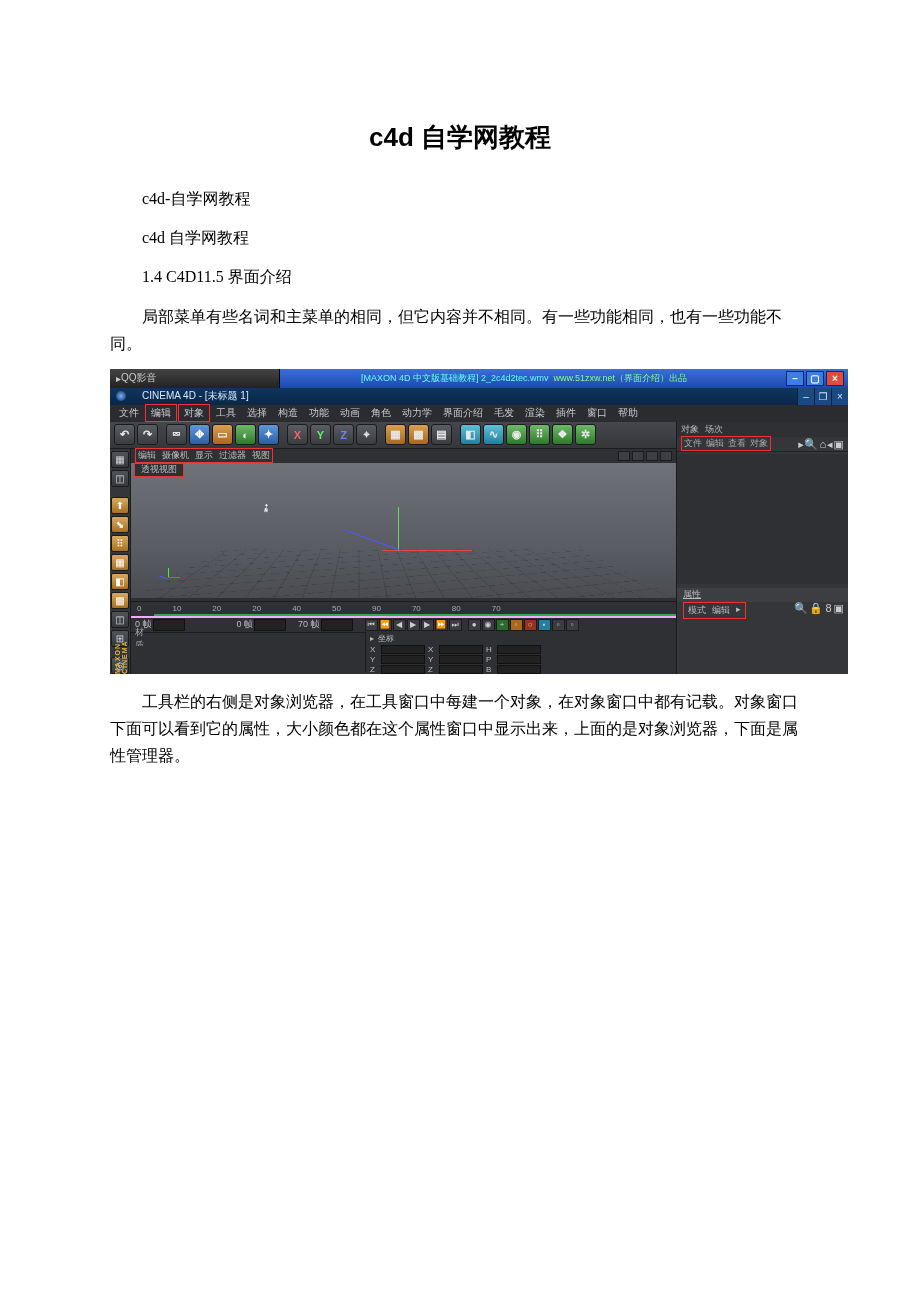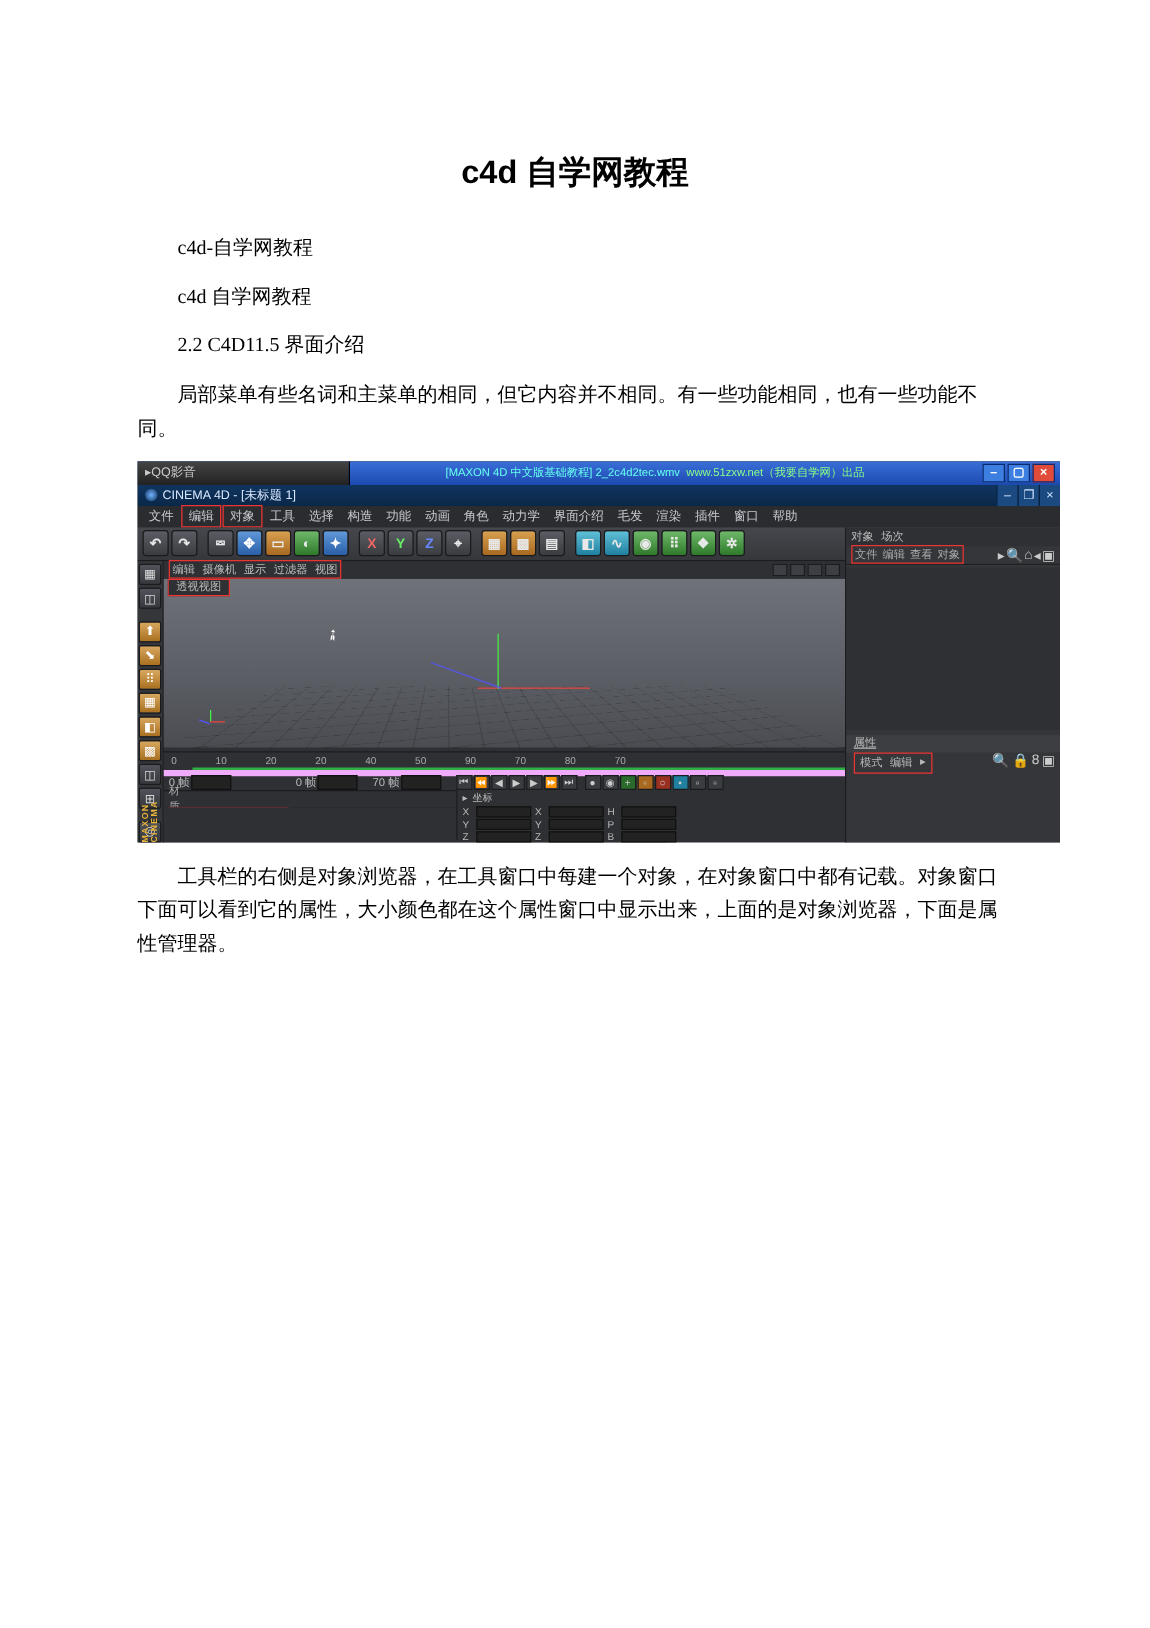--- a/index.html
+++ b/index.html
@@ -47,21 +47,21 @@
     color:#ccc; font-size:10px; display:flex; align-items:center; padding:0 6px;
     border-right:1px solid #000;
   }
   .top-center {
     position:absolute; top:0; left:190px; right:100px; height:19px;
     display:flex; align-items:center; justify-content:center; color:#6fe; font-size:9px;
   }
   .app-title {
     position:absolute; left:0; top:19px; right:0; height:17px;
     background: linear-gradient(#0f355f,#0a2747);
-    color:#d9e7ff; font-size:10px; display:flex; align-items:center; padding:0 6px;
+    color:#d9e7ff; font-size:10px; display:flex; align-items:center; padding:0 6px;gap:12px;
   }
   .app-title .bullet{ width:10px;height:10px;border-radius:50%;background:radial-gradient(#6fb3ff,#0d2b55);margin-right:4px;}
   .app-min { position:absolute; right:0; top:19px; height:17px; display:flex; }
   .app-min .ib { width:17px;height:17px;background:#1a4a80;border-left:1px solid #062040;color:#cfe4ff;font-size:10px;display:flex;align-items:center;justify-content:center;}
   .menu {
     position:absolute; left:0; top:36px; right:0; height:17px;
     background:#2a2c30; display:flex; align-items:center; padding:0 4px; gap:1px;
   }
   .menu span { color:#c8cad0; font-size:10px; padding:1px 5px; }
   .redbox { border:1px solid #e33; }
@@ -156,21 +156,21 @@
   .cursor{position:absolute;left:130px;top:38px;color:#fff;font-size:12px;transform:rotate(-40deg);}
   .timeline {
     position:absolute; left:21px; right:172px; top:232px; height:15px;
     background:#2e3034; display:flex; align-items:center; padding:0 6px; gap:31px;
     color:#aaa; font-size:8px; border-top:1px solid #1b1c1f;
   }
   .timeline-bar{position:absolute;left:23px;right:0;top:12px;height:2px;background:linear-gradient(90deg,#2fae46,#2fae46);}
   .play-row {
     position:absolute; left:21px; right:172px; top:247px; height:16px;
     background:#2e3034; display:flex; align-items:center; padding:0 4px; gap:1px;
-    color:#bbb; font-size:9px; border-top:5px solid #f0abfc;
+    color:#bbb; font-size:9px; border-top:2px solid #f0abfc;
   }
   .pr-field{width:32px;height:12px;background:#222;border:1px solid #111;}
   .pr-ic{width:13px;height:12px;background:#3a3c40;border:1px solid #1b1c1f;display:flex;align-items:center;justify-content:center;font-size:8px;color:#ccc;}
   .pr-ic.g{background:#2a6a2a;} .pr-ic.o{background:#a86820;} .pr-ic.r{background:#9a3020;} .pr-ic.c{background:#2080a0;}
   .mat-row {
     position:absolute; left:21px; right:172px; top:263px; height:14px;
     background:#2e3034; display:flex; align-items:center; padding:0 4px; gap:4px;
     color:#aaa; font-size:9px; border-top:1px solid #1b1c1f;
   }
   .mat-row .grp{border:1px solid #e33; padding:0 2px; display:flex; gap:6px;}
@@ -191,28 +191,28 @@
   }
   .mat-body{position:absolute;left:21px;top:277px;right:315px;bottom:0;background:#2e3034;}
 </style>
 </head>
 <body>
 
 <h1 class="doc-title">c4d 自学网教程</h1>
 
 <p class="para">c4d-自学网教程</p>
 <p class="para">c4d 自学网教程</p>
-<p class="para">2.2 C4D11.5 界面介绍</p>
+<p class="para">1.4 C4D11.5 界面介绍</p>
 <p class="para noindent" style="text-indent:2em;">局部菜单有些名词和主菜单的相同，但它内容并不相同。有一些功能相同，也有一些功能不同。</p>
 
 <div class="screenshot">
 
   <div class="xp-top">
     <span class="top-center">
-      <span>[MAXON 4D 中文版基础教程] 2_2c4d2tec.wmv</span>&nbsp;&nbsp;<span style="color:#8f8">www.51zxw.net（我要自学网）出品</span>
+      <span>[MAXON 4D 中文版基础教程] 2_2c4d2tec.wmv</span>&nbsp;&nbsp;<span style="color:#8f8">www.51zxw.net（界面介绍）出品</span>
     </span>
     <span style="margin-left:auto"></span>
     <span class="xp-btn xp-min">–</span>
     <span class="xp-btn xp-max">▢</span>
     <span class="xp-btn xp-close">×</span>
   </div>
   <div class="qq-bar">▸ <span>QQ影音</span></div>
 
   <div class="app-title">
     <span class="bullet"></span>

